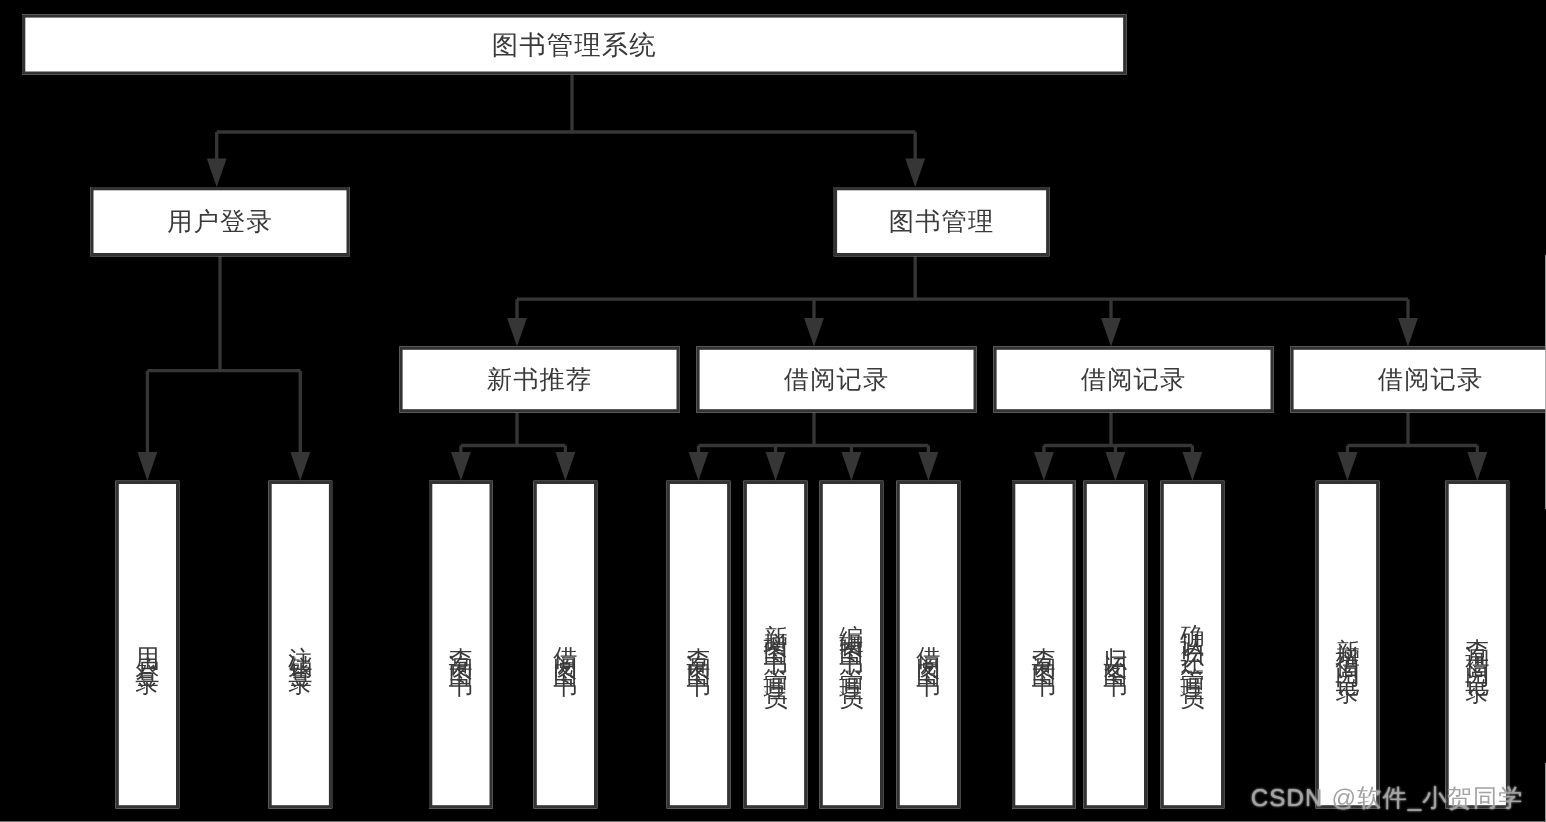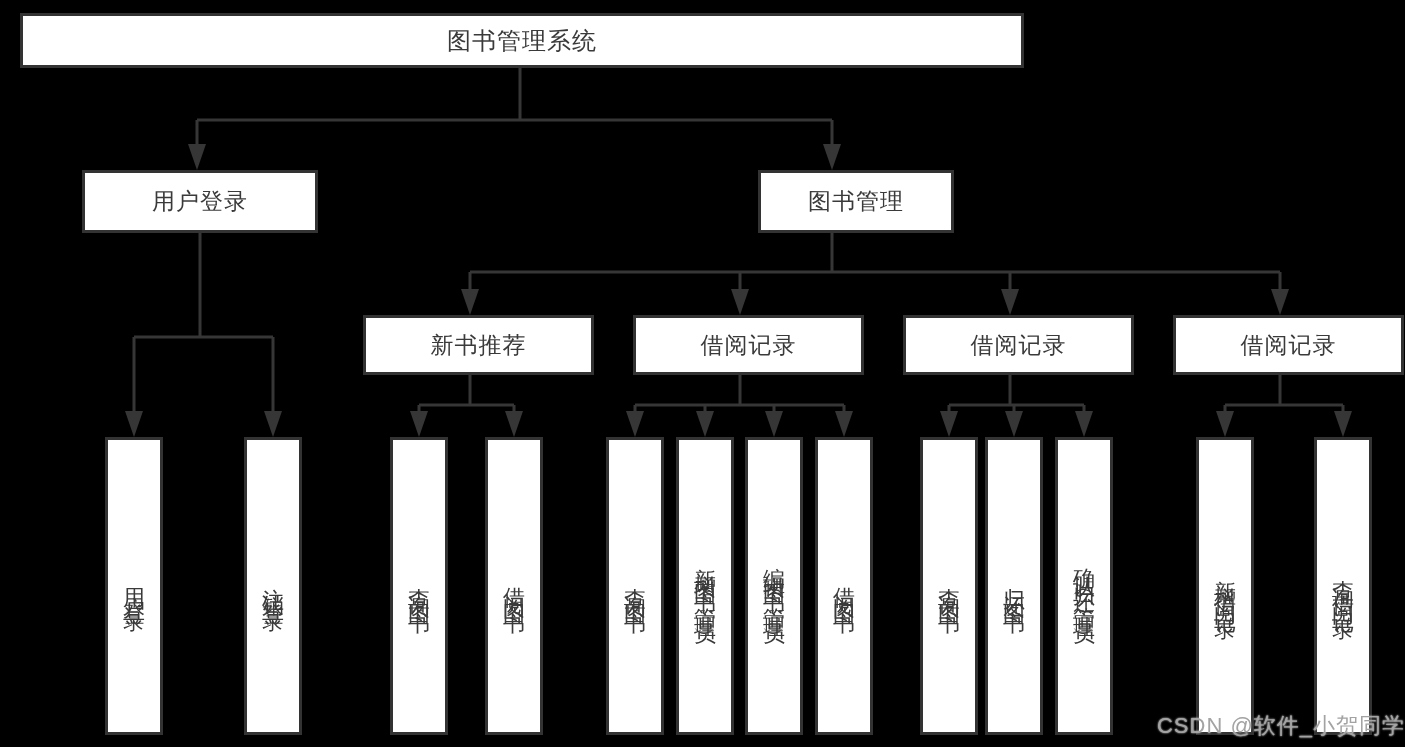--- a/index.html
+++ b/index.html
@@ -10,33 +10,33 @@
   #wires{position:absolute;left:0;top:0;width:1405px;height:747px;}
   .box{
     position:absolute;box-sizing:border-box;border:3px solid #333333;background:#ffffff;
     display:flex;align-items:center;justify-content:center;
     color:#3a3a3a;font-size:23px;letter-spacing:1px;
   }
   .box.root{left:20px;top:13px;width:1004px;height:55px;font-size:24px;}
   .box.l2{top:170px;height:63px;}
   .box.l2.a{left:82px;width:236px;}
   .box.l2.b{left:712px;width:196px;margin-left:46px;}
-  .box.l3{top:315px;height:60px;width:231px;font-family:Liberation Serif, serif;}
+  .box.l3{top:315px;height:60px;width:255px;font-family:Liberation Serif, serif;}
   .vbox{
     position:absolute;box-sizing:border-box;border:3px solid #333333;background:#ffffff;
     top:437px;width:58px;height:298px;
     display:flex;align-items:center;justify-content:center;
   }
   .vtext{
     writing-mode:vertical-lr;text-orientation:mixed;
     color:#3a3a3a;font-size:22px;line-height:1;letter-spacing:8px;
     white-space:nowrap;
   }
   .watermark{
-    position:absolute;right:0;bottom:6px;
+    position:absolute;right:20px;bottom:6px;
     color:#a3a3a3;font-size:22px;letter-spacing:1px;z-index:5;
     text-shadow:0 0 2px #ffffff;
   }
   .wire{stroke:#363636;stroke-width:3;fill:none;}
   .head{fill:#363636;stroke:none;}
 </style>
 </head>
 <body>
 
 <div id="canvas">

